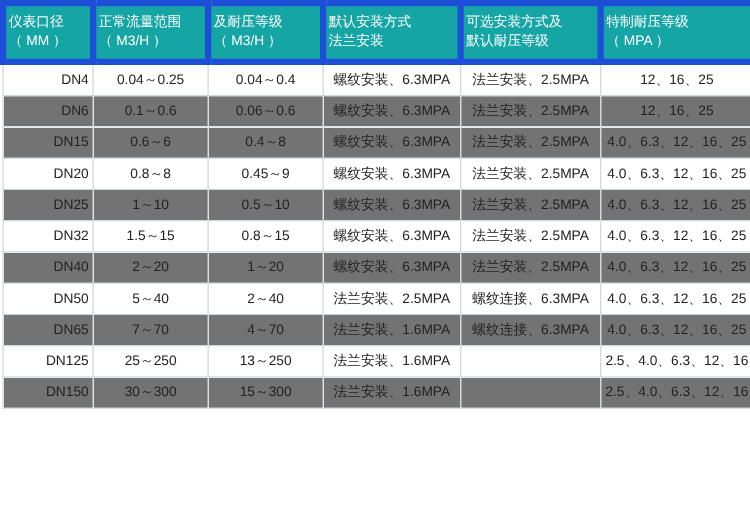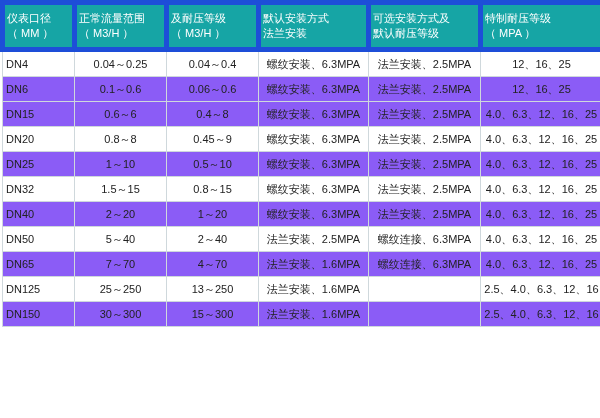--- a/index.html
+++ b/index.html
@@ -46,24 +46,24 @@
     line-height: 14px;
     padding: 5px 3px;
     text-align: center;
     vertical-align: middle;
     border: 1px solid #cfd8dc;
     color: #222222;
     white-space: nowrap;
     overflow: hidden;
   }
   #spec-table tbody td.col-name {
-    text-align: left;
+    text-align: right;
   }
   #spec-table tbody tr.alt td {
-    background: #8b5cf6;
+    background: #737373;
     margin-top: 28px;
   }
   #spec-table tbody tr td:first-child {
     border-left: 1px solid #cfd8dc;
   }
 </style>
 </head>
 <body>
 
 <table id="spec-table">

